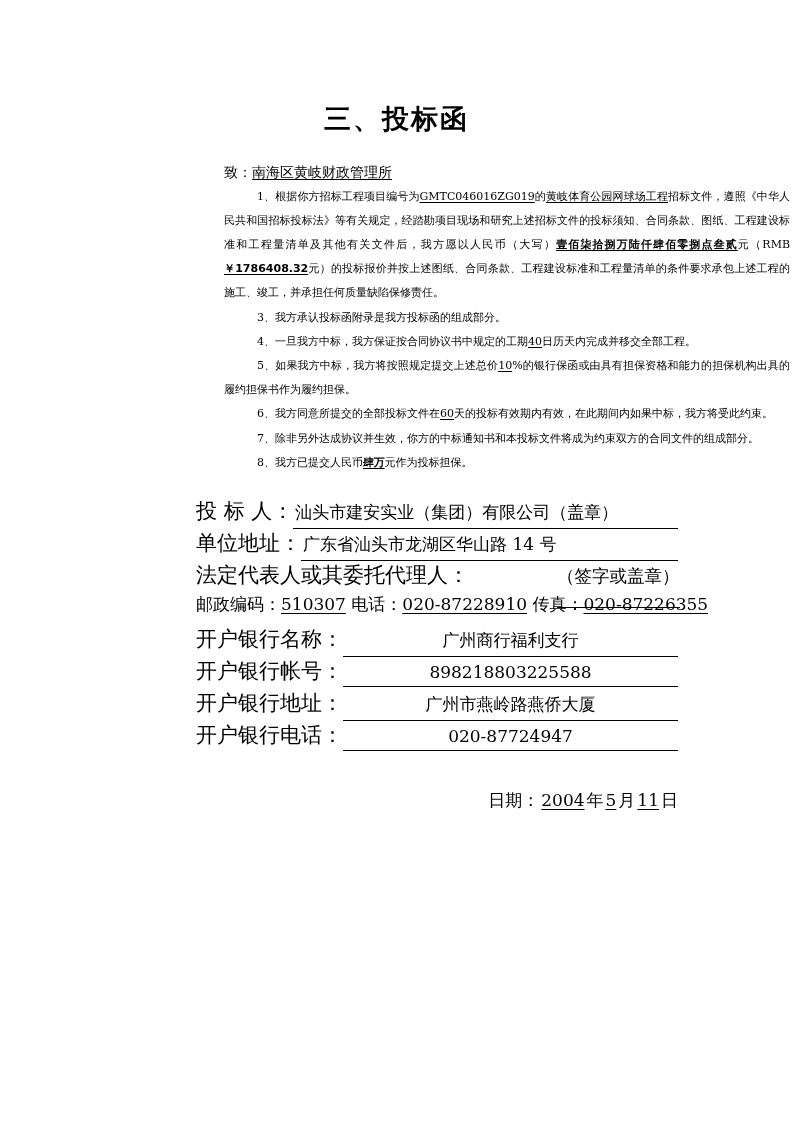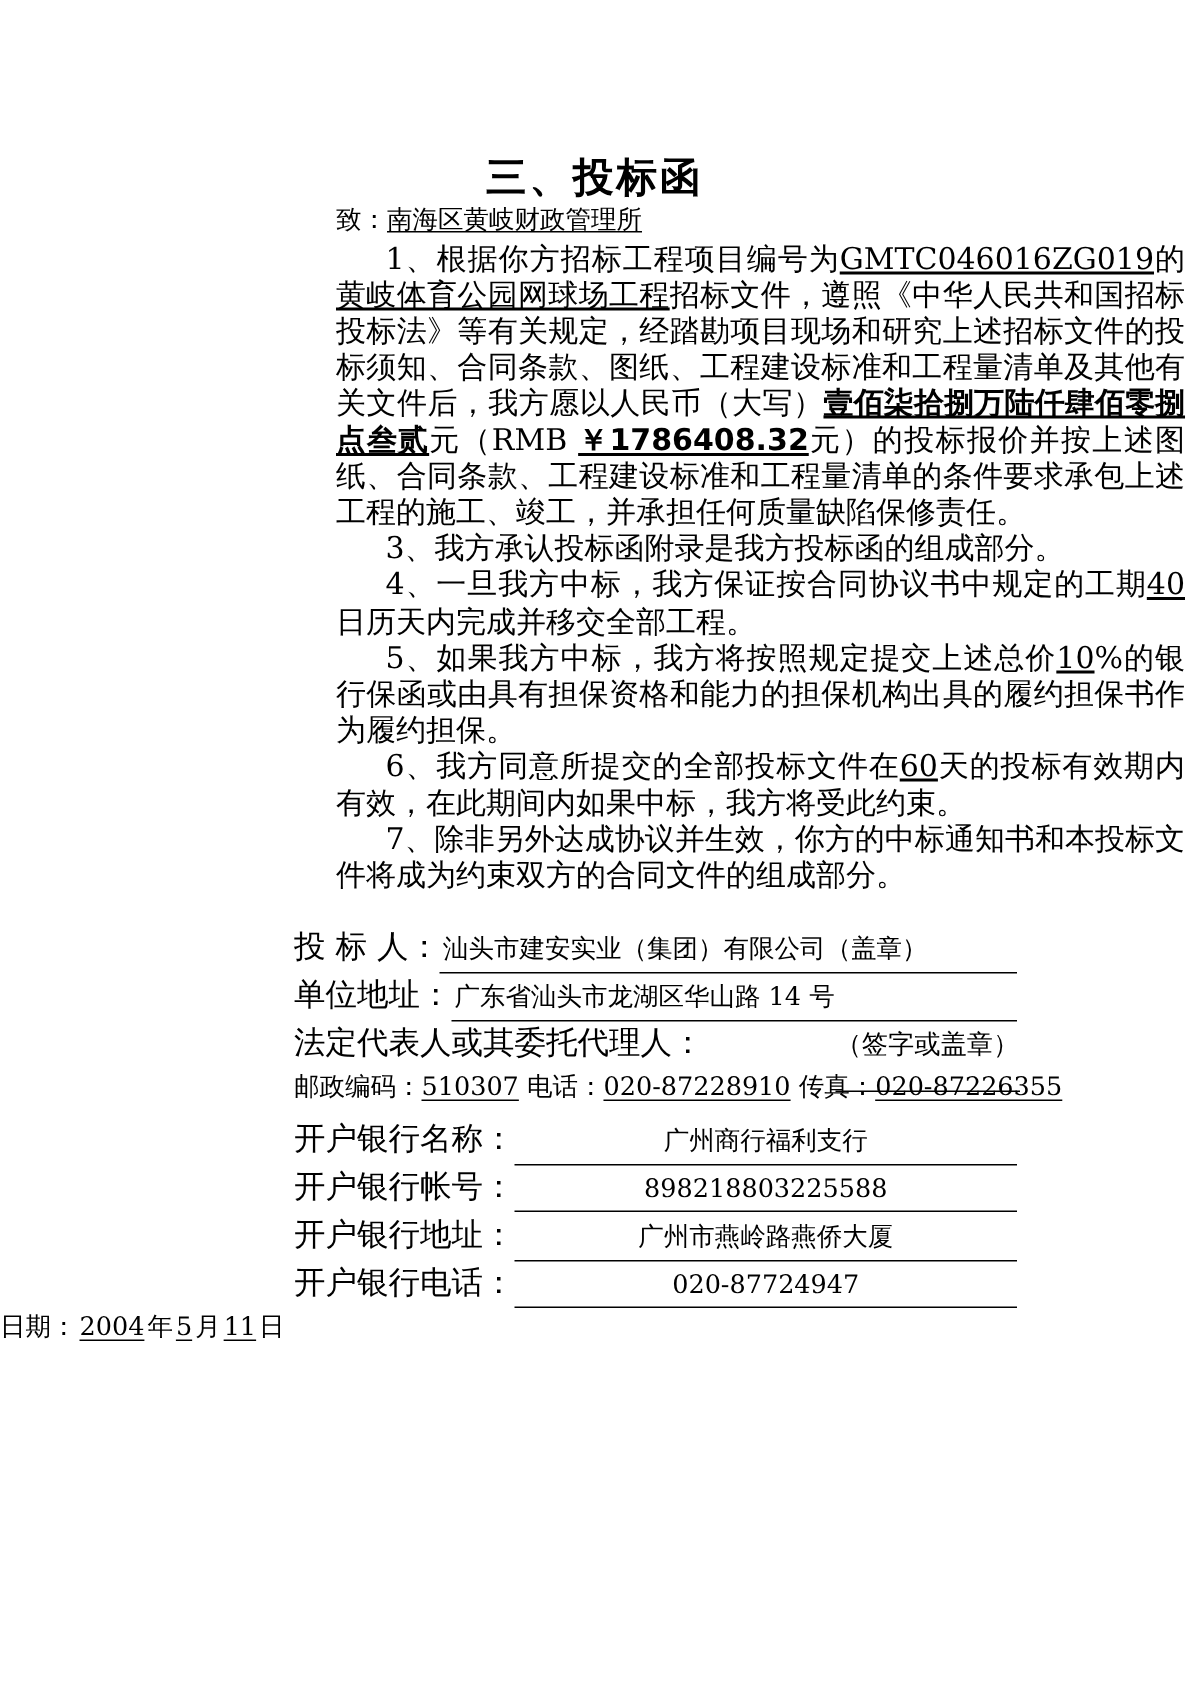--- a/index.html
+++ b/index.html
@@ -40,28 +40,29 @@
     padding-left: 112px;
     box-sizing: content-box;
     font-size: 16.5px;
     line-height: 24.2px;
   }
   .body-block.shift {
     width: 566px;
     margin-left: 112px;
   }
   .recipient-line {
-    font-size: 17px;
+    margin-top: 25px;
+    font-size: 14px;
     line-height: 24.2px;
   }
   p.para {
     margin: 0;
     text-align: justify;
     text-justify: inter-ideograph;
-    font-size: 20px;
+    font-size: 11px;
     line-height: 24.2px;
   }
   p.para.indent {
     text-indent: 33px;
   }
   .gap-before {
     margin-top: 21px;
   }
   
   .u {
@@ -138,21 +139,23 @@
     height: 19px;
   }
   .rep-note {
     flex: 0 0 auto;
     border-bottom: 1px solid #000;
     padding-bottom: 19px;
     font-size: 17.5px;
   }
   
   .date-row {
+    margin-top: 36px;
     margin-right: 115px;
+    text-align: right;
     font-size: 17px;
     white-space: nowrap;
   }
   .date-row .dnum {
     text-decoration: underline;
     text-underline-offset: 3px;
     font-family: "DejaVu Serif", "Liberation Serif", serif;
     padding: 0 2px;
   }
 </style>
@@ -184,20 +187,23 @@
     <p class="para indent">
       <span>5、如果我方中标，我方将按照规定提交上述总价</span><span class="u latin">10</span><span>%的银行保函或由具有担保资格和能力的担保机构出具的履约担保书作为履约担保。</span>
     </p>
 
     <p class="para indent">
       <span>6、我方同意所提交的全部投标文件在</span><span class="u latin">60</span><span>天的投标有效期内有效，在此期间内如果中标，我方将受此约束。</span>
     </p>
 
     <p class="para indent">7、除非另外达成协议并生效，你方的中标通知书和本投标文件将成为约束双方的合同文件的组成部分。</p>
 
+    <p class="para indent">
+      <span>8、我方已提交人民币</span><span class="u-b">肆万</span><span>元作为投标担保。</span>
+    </p>
 
   </div>
 
   <div class="sig-block">
 
     <div class="sig-row">
       <span class="sig-label">投 标 人：</span>
       <span class="sig-value left">汕头市建安实业（集团）有限公司（盖章）</span>
     </div>
 

